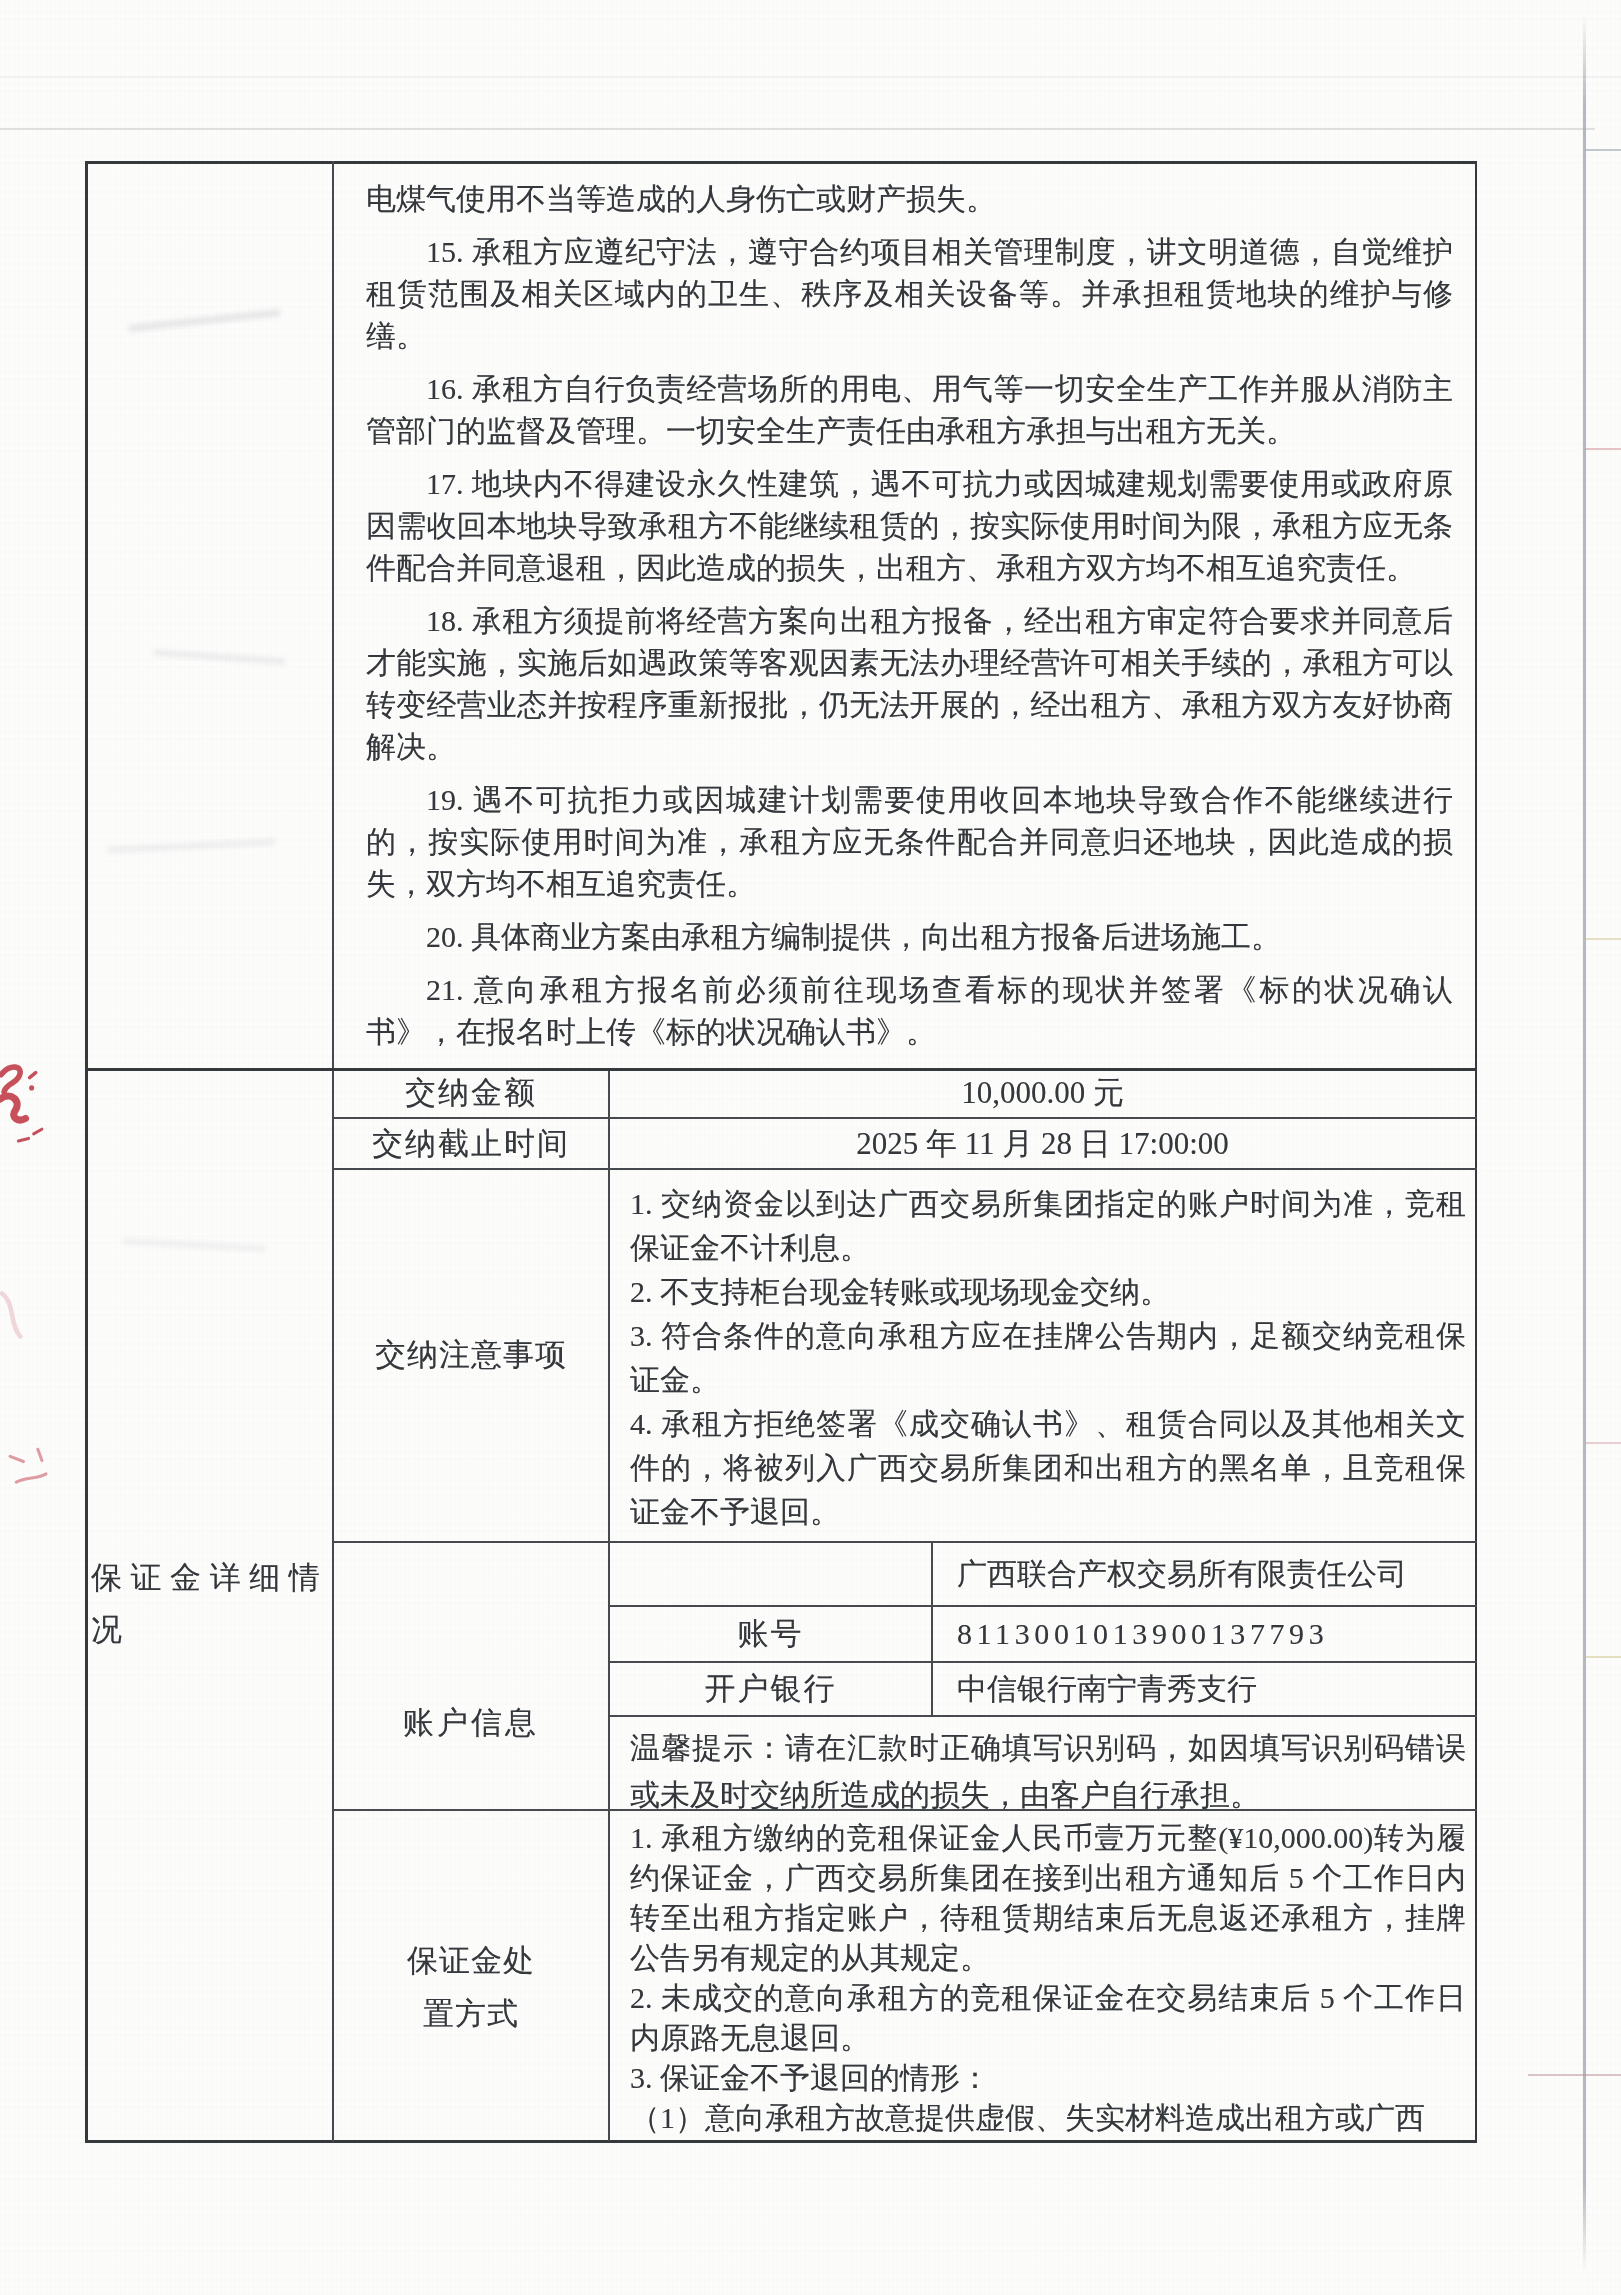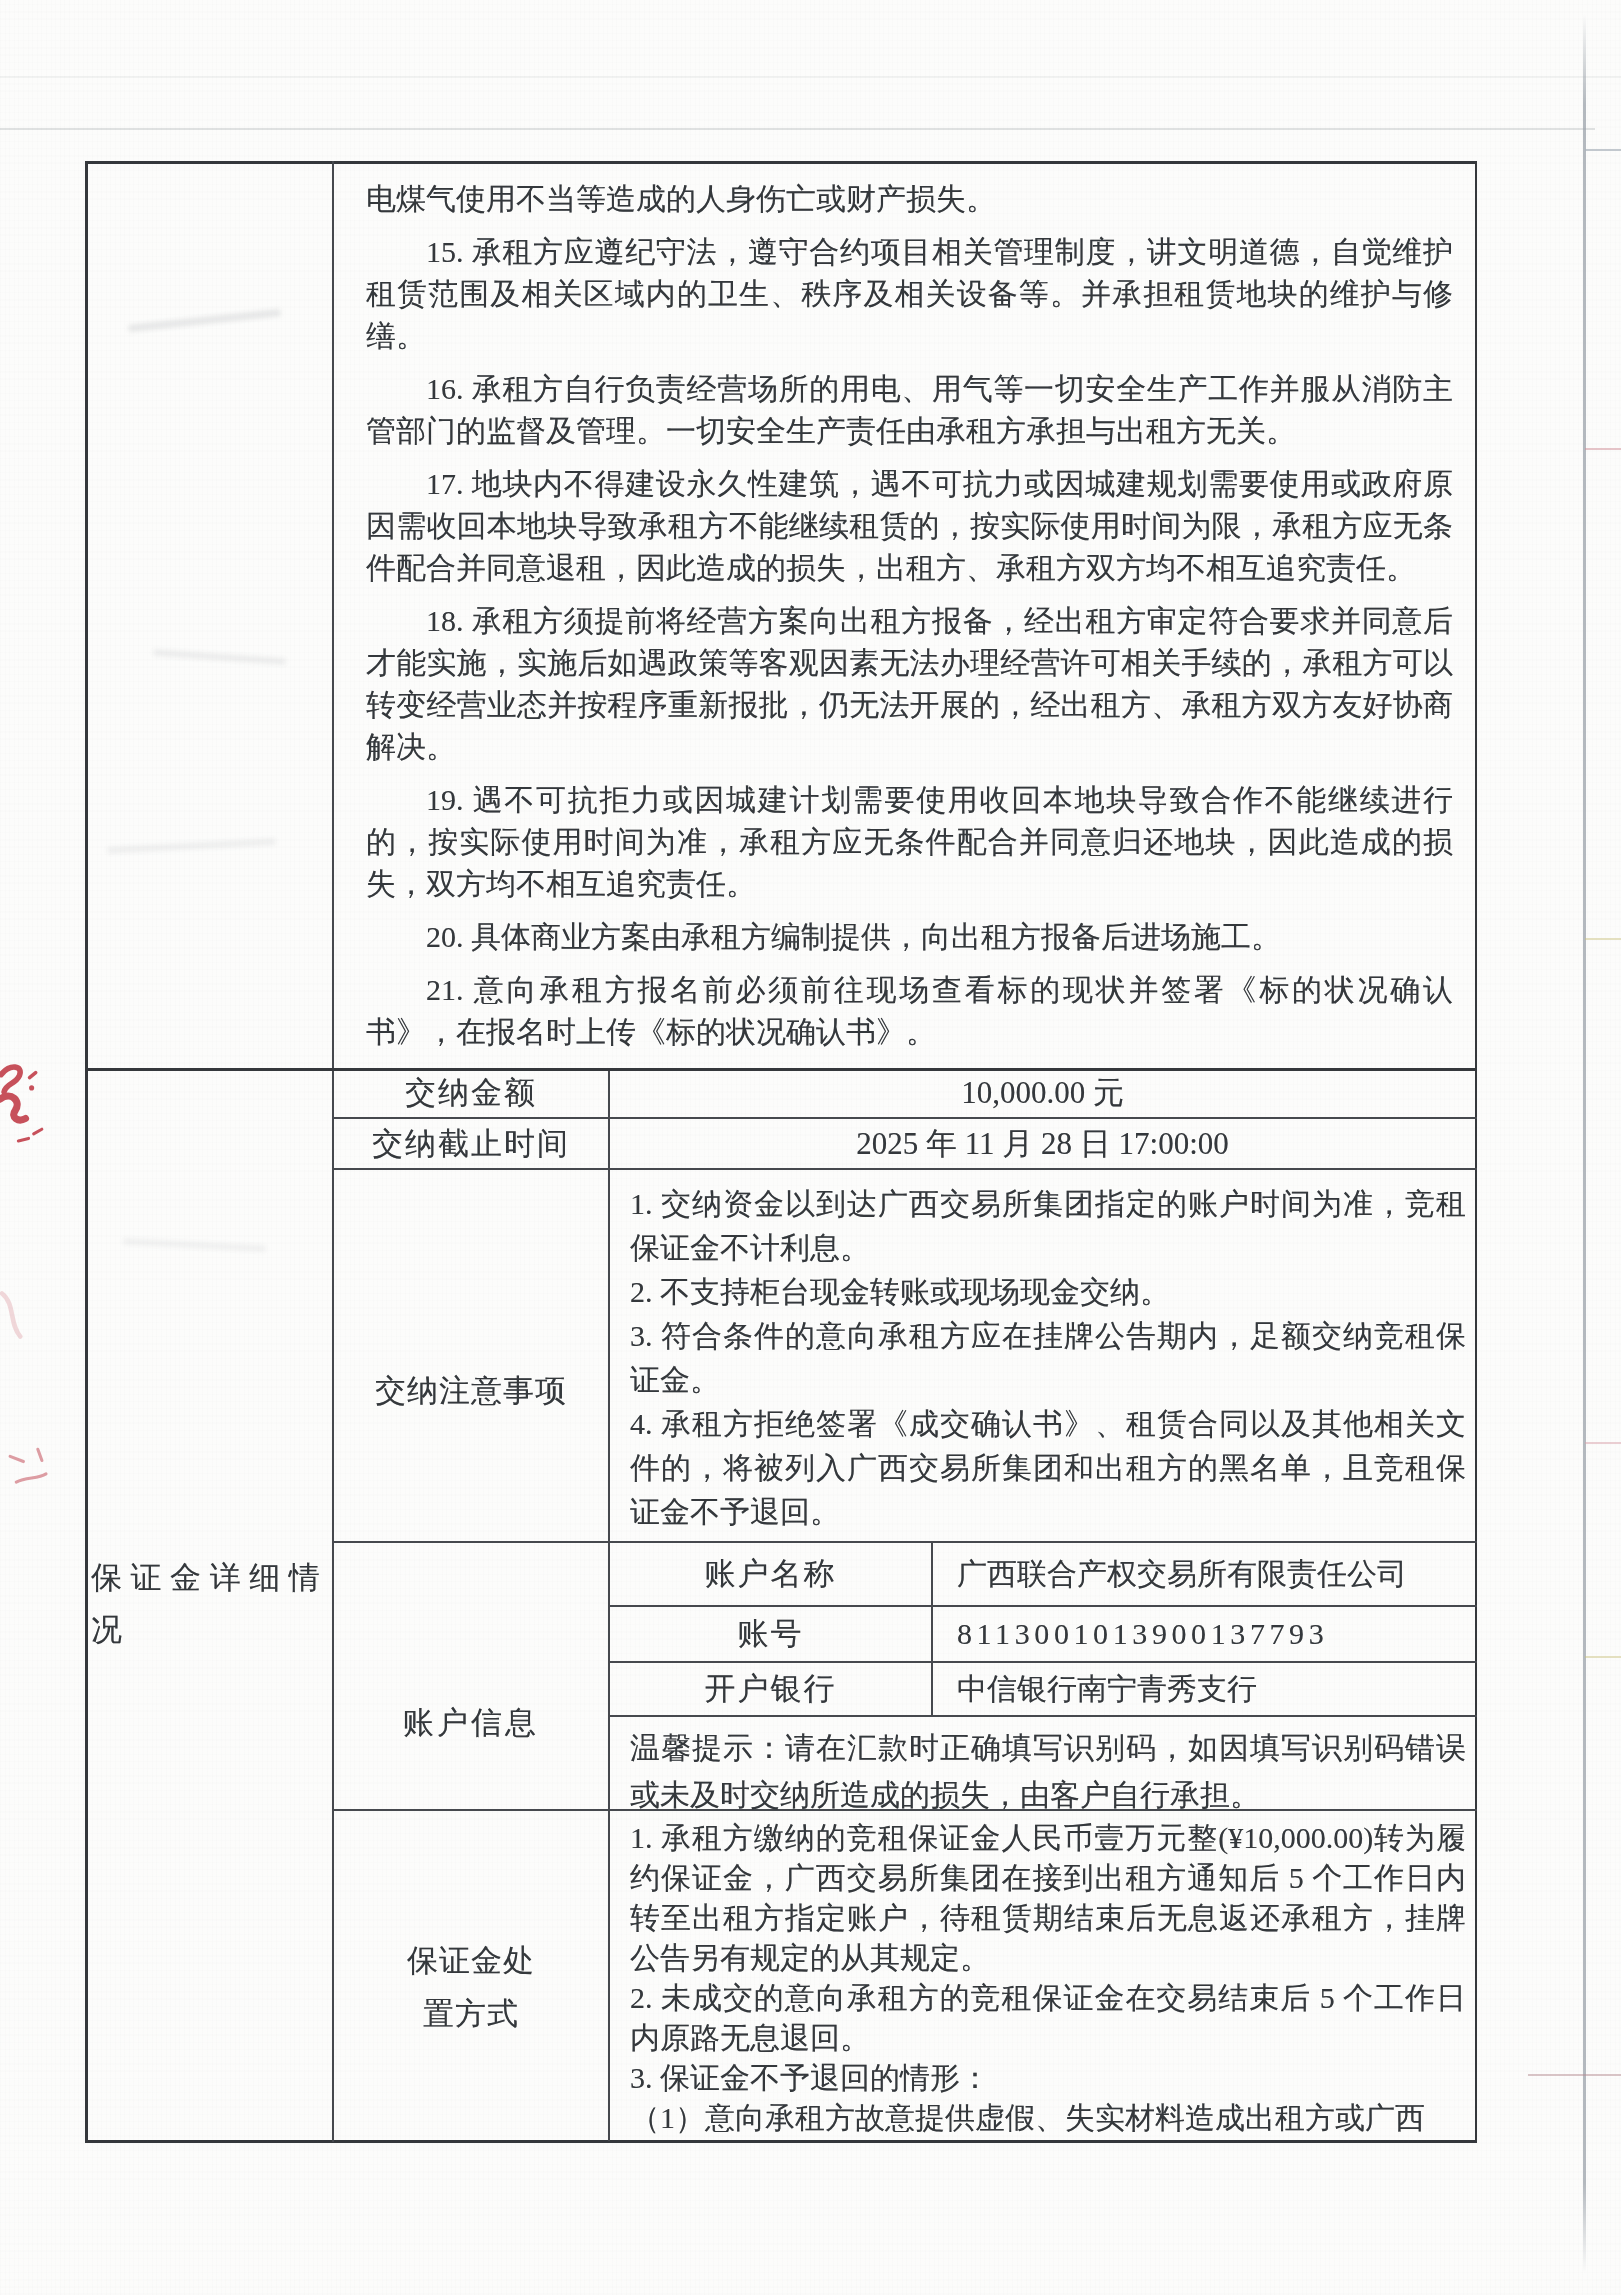--- a/index.html
+++ b/index.html
@@ -122,31 +122,30 @@
   <div class="cell" style="left:91px;top:1068px;width:240px;height:1071px;display:flex;align-items:center;">
     <div class="sec-hd txt" style="width:236px;">保证金详细情况</div>
   </div>
 
   <div class="cell vcenter lbl ls4 txt" style="left:334px;top:1069px;width:274px;height:48px;">交纳金额</div>
   <div class="cell vcenter lbl txt" style="left:610px;top:1069px;width:865px;height:48px;">10,000.00 元</div>
 
   <div class="cell vcenter lbl ls4 txt" style="left:334px;top:1119px;width:274px;height:49px;">交纳截止时间</div>
   <div class="cell vcenter lbl txt" style="left:610px;top:1119px;width:865px;height:49px;">2025 年 11 月 28 日 17:00:00</div>
 
-  <div class="cell vcenter lbl txt" style="left:334px;top:1168px;width:274px;height:373px;letter-spacing:1px;margin-top:36px;">交纳注意事项</div>
+  <div class="cell vcenter lbl txt" style="left:334px;top:1168px;width:274px;height:373px;letter-spacing:1px;">交纳注意事项</div>
   <div class="cell body58 notes txt" style="left:630px;top:1182px;width:836px;height:358px;">
     <p>1. 交纳资金以到达广西交易所集团指定的账户时间为准，竞租保证金不计利息。</p>
     <p>2. 不支持柜台现金转账或现场现金交纳。</p>
     <p>3. 符合条件的意向承租方应在挂牌公告期内，足额交纳竞租保证金。</p>
     <p>4. 承租方拒绝签署《成交确认书》、租赁合同以及其他相关文件的，将被列入广西交易所集团和出租方的黑名单，且竞租保证金不予退回。</p>
   </div>
 
   <div class="cell vcenter lbl ls6 txt" style="left:334px;top:1589px;width:274px;height:268px;">账户信息</div>
 
-  <div class="cell vcenter lbl ls4 txt" style="left:610px;top:1543px;width:321px;height:62px;">账户名称</div>
   <div class="cell acct-val txt" style="left:957px;top:1543px;width:518px;height:62px;">广西联合产权交易所有限责任公司</div>
 
   <div class="cell vcenter lbl ls4 txt" style="left:610px;top:1607px;width:321px;height:54px;">账号</div>
   <div class="cell acct-val acct-num txt" style="left:957px;top:1607px;width:518px;height:54px;">8113001013900137793</div>
 
   <div class="cell vcenter lbl ls4 txt" style="left:610px;top:1663px;width:321px;height:52px;">开户银行</div>
   <div class="cell acct-val txt" style="left:957px;top:1663px;width:518px;height:52px;">中信银行南宁青秀支行</div>
 
   <div class="cell body58 txt" style="left:630px;top:1724px;width:836px;height:108px;">
     <p class="notice-txt">温馨提示：请在汇款时正确填写识别码，如因填写识别码错误或未及时交纳所造成的损失，由客户自行承担。</p>

